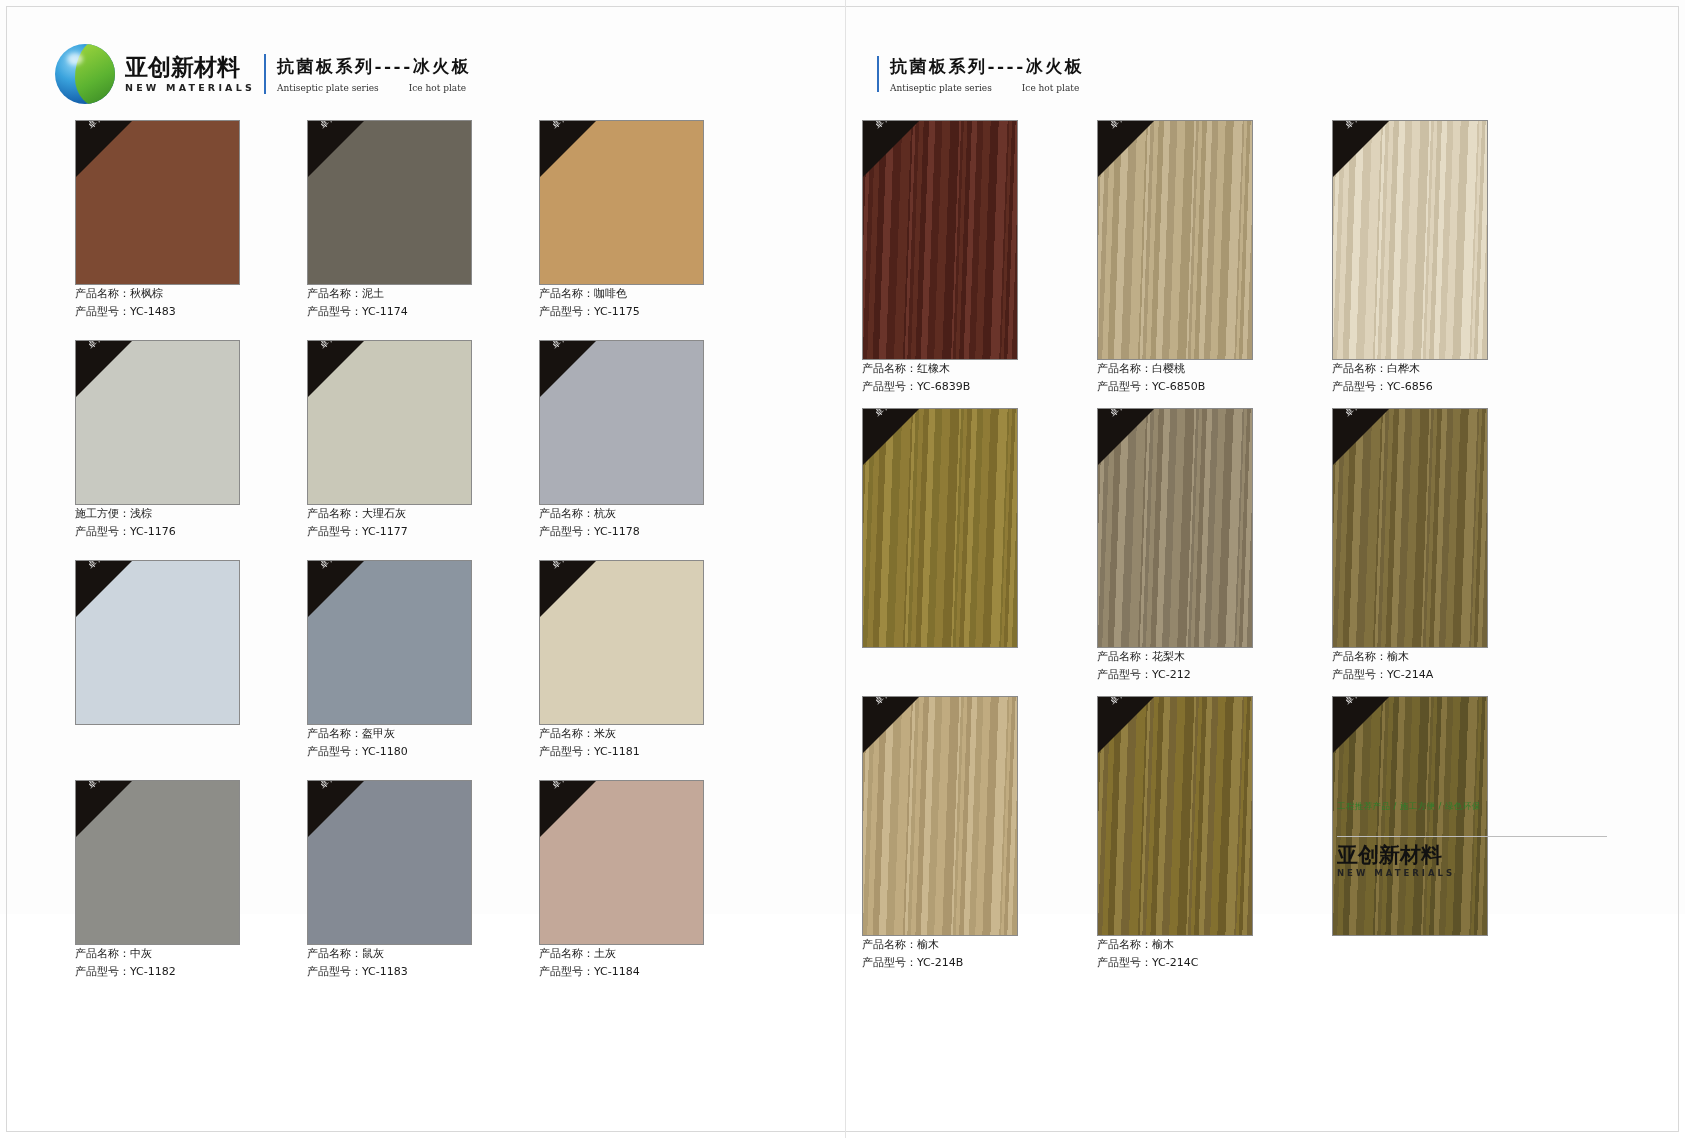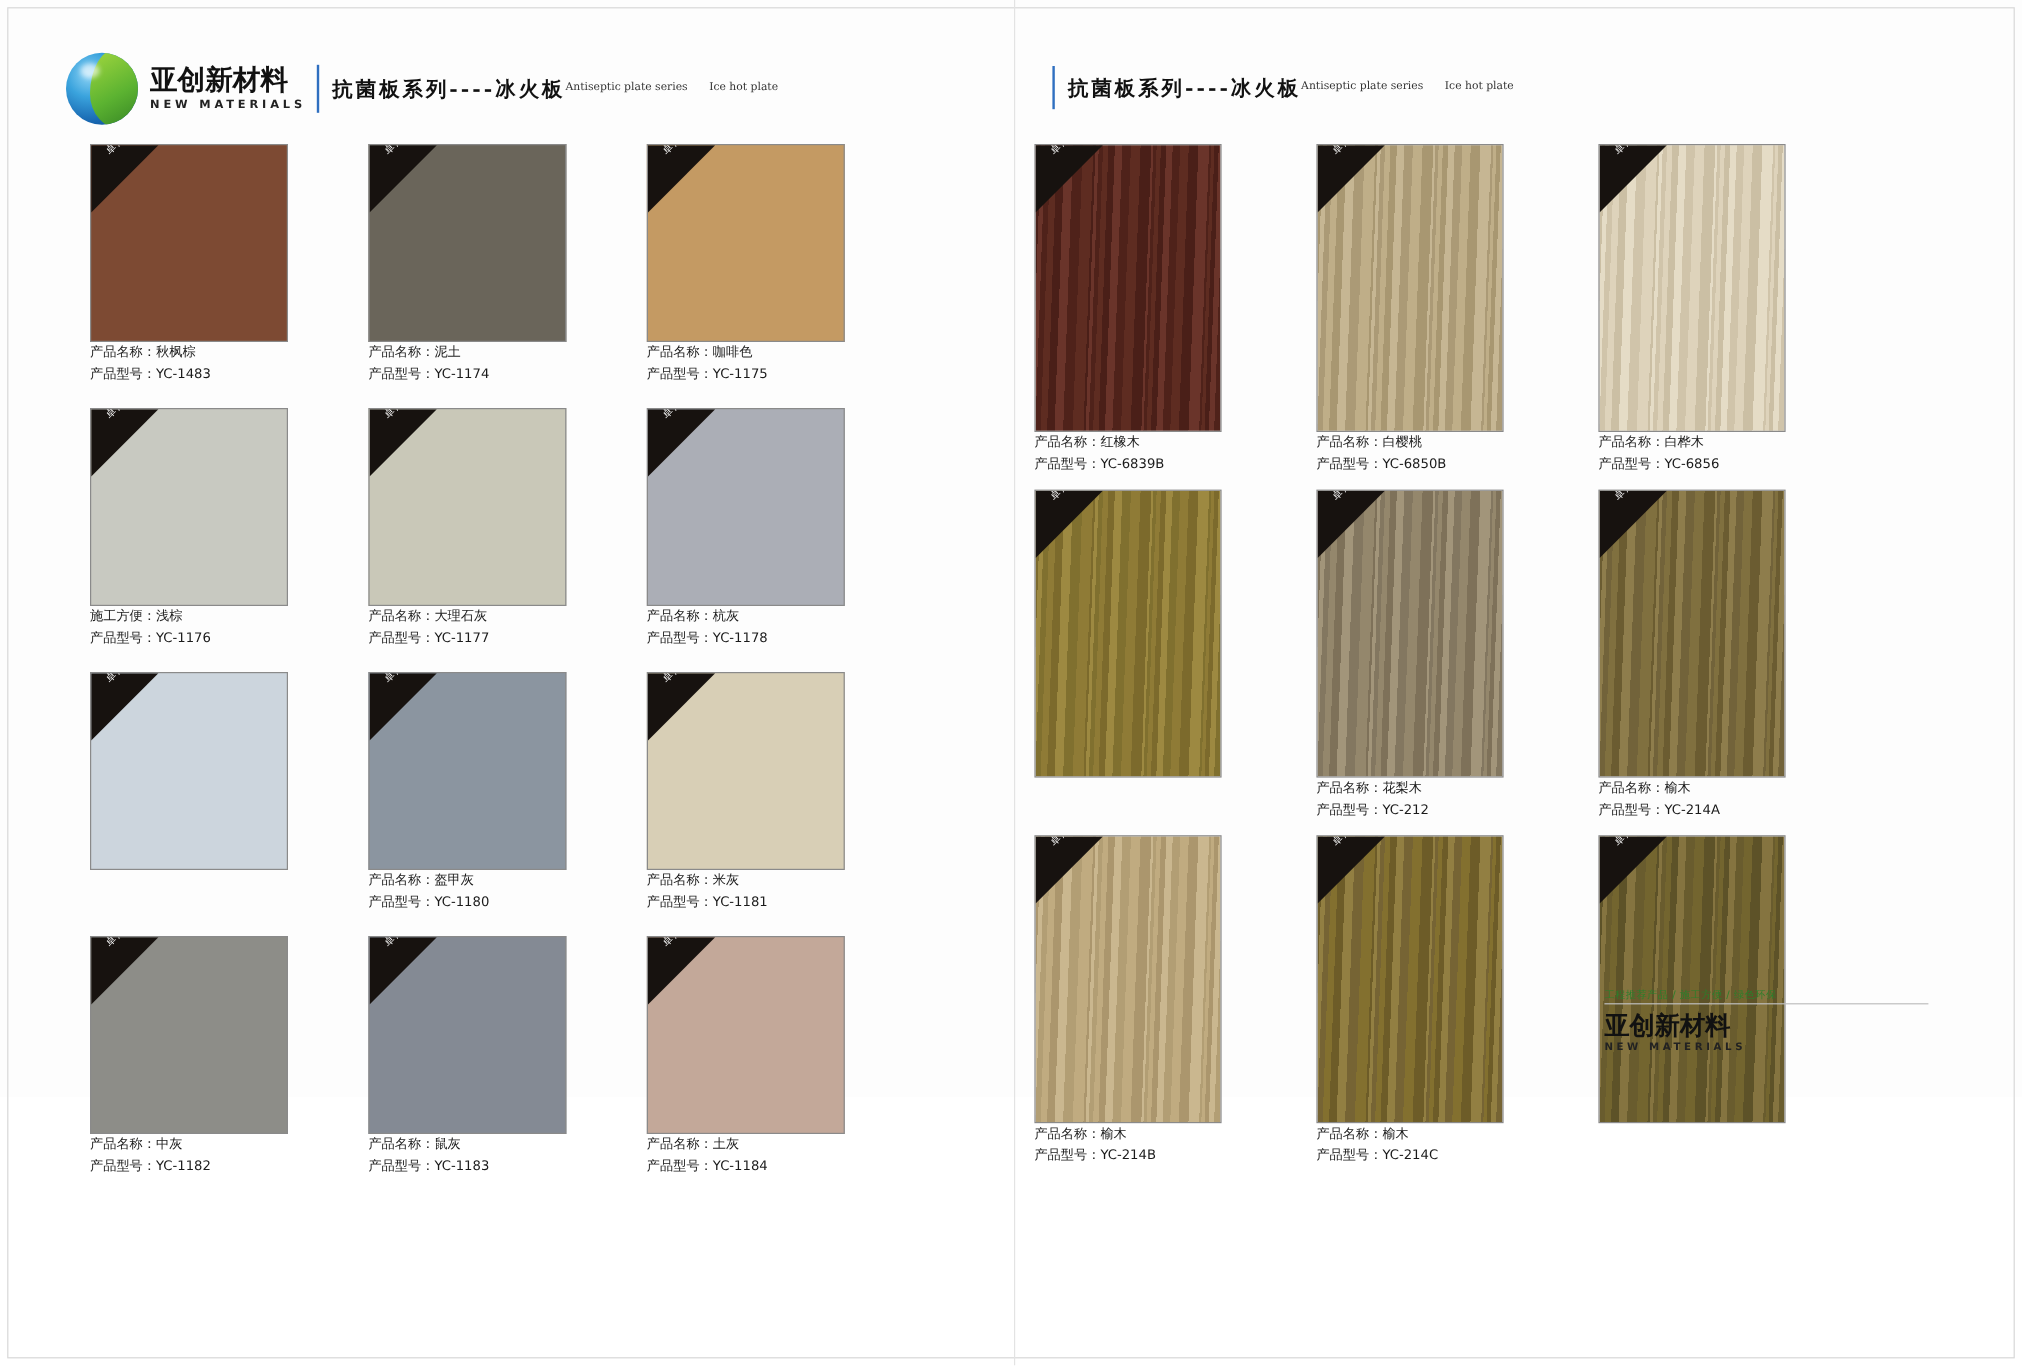--- a/index.html
+++ b/index.html
@@ -76,28 +76,28 @@
     font-size: 9.5px; font-weight: bold; letter-spacing: 3.2px;
     color: #222; margin-top: 2px;
   }
   .hdr-rule {
     width: 2px; height: 40px;
     background: #2f6fc0;
     margin: 0 11px 0 9px;
     flex: 0 0 auto;
   }
   .hdr-rule.slim { height: 36px; }
-  .hdr-series { display: flex; flex-direction: row; justify-content: center; }
+  .hdr-series { display: flex; flex-direction: column; justify-content: center; }
   .hdr-cn {
     font-size: 17px; color: #111; letter-spacing: 2.5px;
     font-family: "DejaVu Serif", serif; font-weight: bold;
     white-space: nowrap;
   }
   .hdr-en {
-    display: flex; gap: 18px;
+    display: flex; gap: 30px;
     font-size: 9px; color: #333; margin-top: 5px;
     font-family: "DejaVu Serif", serif;
     white-space: nowrap;
   }
 
   
   .grid {
     position: absolute;
     display: grid;
   }
@@ -163,21 +163,21 @@
   .footer {
     position: absolute;
     right: 78px; bottom: 36px;
     text-align: left;
     width: 270px;
   }
   .footer-tag {
     font-size: 8.5px;
     color: #2b7f2b;
     letter-spacing: .4px;
-    margin-bottom: 0;
+    margin-bottom: 23px;
     text-align: left;
   }
   .footer-rule {
     height: 1px; background: #bdbdbd; margin-bottom: 7px;
   }
   .footer-logo-cn {
     font-size: 21px; font-weight: bold; color: #111; line-height: 1.05;
   }
   .footer-logo-en {
     font-size: 8.5px; font-weight: bold; letter-spacing: 3px; color: #222;

